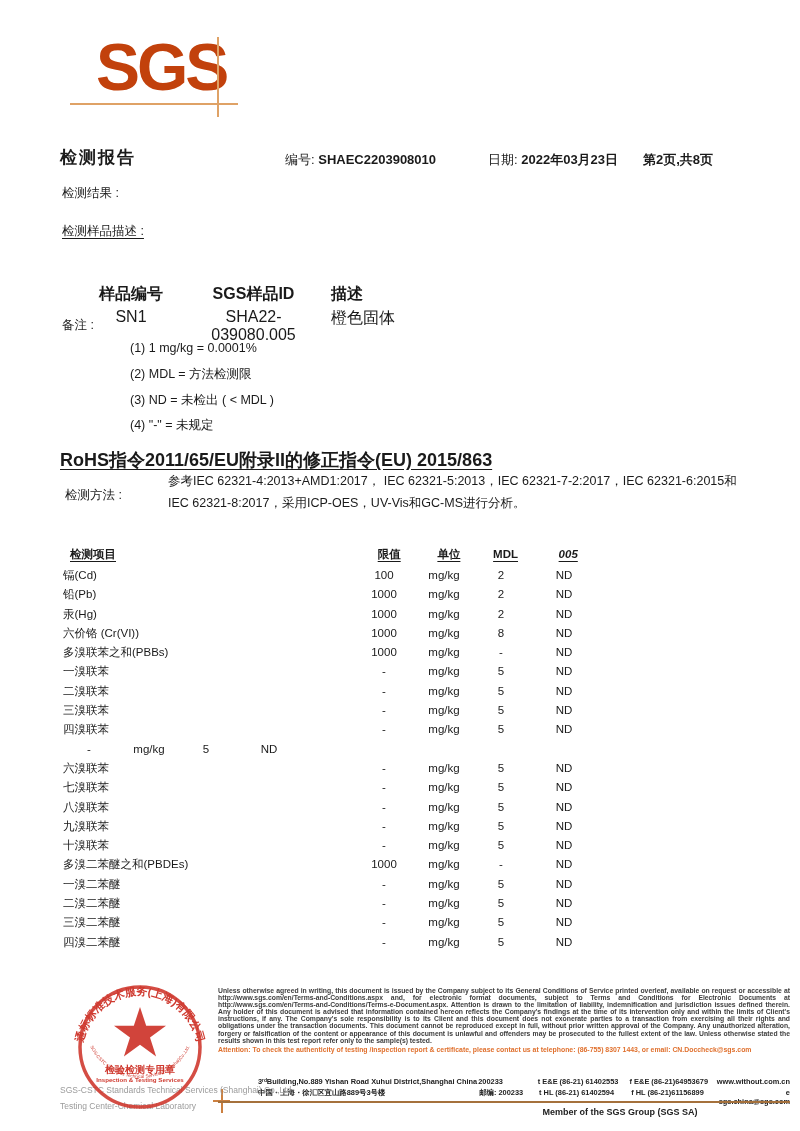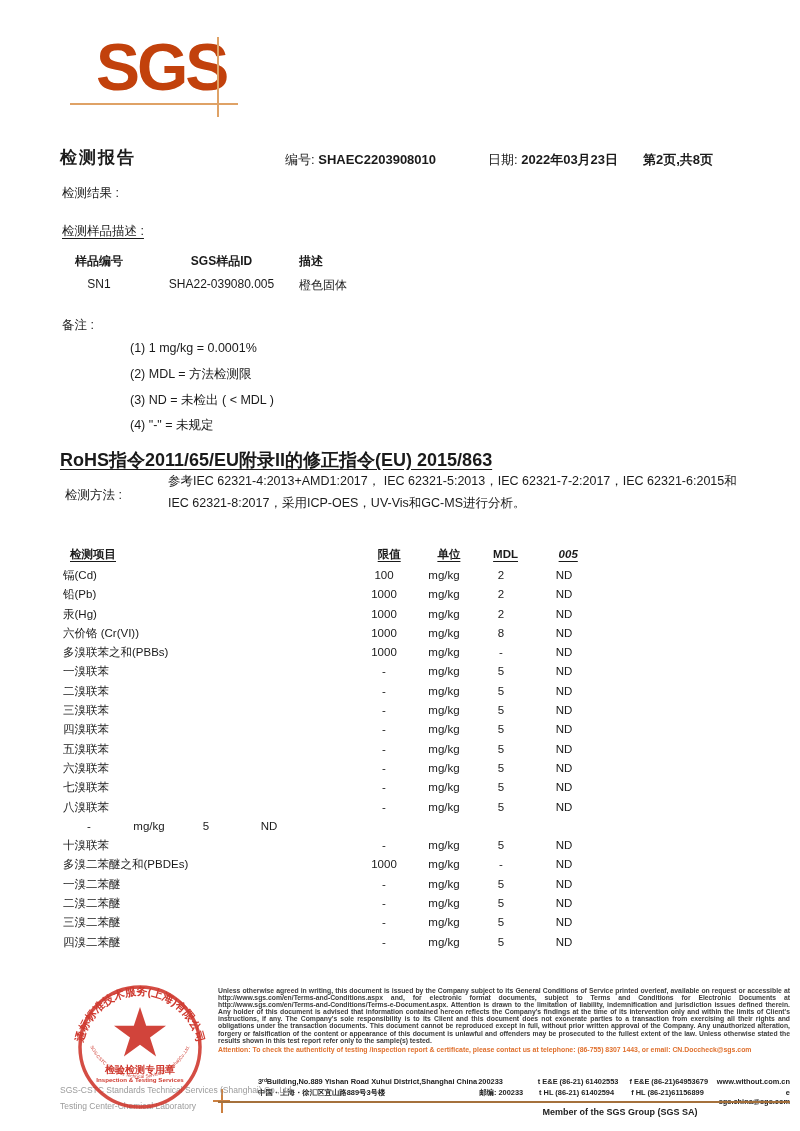--- a/index.html
+++ b/index.html
@@ -22,21 +22,21 @@
   .hdr b{font-weight:bold;}
   .hdr-no{left:285px;}
   .hdr-date{left:488px;}
   .hdr-page{left:643px;font-weight:bold;}
 
   .sec-label{font-size:12.5px;}
   .results-label{left:62px;top:185px;}
   .sample-title{left:62px;top:223px;text-decoration:underline;text-underline-offset:3px;}
 
   
-  .sample-row{left:44px;width:680px;display:flex;font-size:12px;}
+  .sample-row{left:76px;width:680px;display:flex;font-size:16px;margin-top:31px;}
   .sample-head{top:253px;font-weight:bold;}
   .sample-vals{top:277px;}
   .sc1{width:110px;text-align:center;}
   .sc2{width:135px;text-align:center;}
   .sc3{padding-left:10px;text-align:left;}
 
   .notes-title{left:62px;top:317px;}
   .notes-list{left:130px;top:336px;font-size:12.5px;line-height:25.8px;}
 
   .rohs-heading{left:60px;top:448px;font-size:18px;font-weight:bold;
@@ -183,21 +183,20 @@
         <span class="t-cell c-val">ND</span>
       </div>
       <div class="t-row">
         <span class="t-cell c-item">四溴联苯</span>
         <span class="t-cell c-limit">-</span>
         <span class="t-cell c-unit">mg/kg</span>
         <span class="t-cell c-mdl">5</span>
         <span class="t-cell c-val">ND</span>
       </div>
       <div class="t-row">
-        <span class="t-cell c-item">五溴联苯</span>
         <span class="t-cell c-limit">-</span>
         <span class="t-cell c-unit">mg/kg</span>
         <span class="t-cell c-mdl">5</span>
         <span class="t-cell c-val">ND</span>
       </div>
       <div class="t-row">
         <span class="t-cell c-item">六溴联苯</span>
         <span class="t-cell c-limit">-</span>
         <span class="t-cell c-unit">mg/kg</span>
         <span class="t-cell c-mdl">5</span>
@@ -211,20 +210,21 @@
         <span class="t-cell c-val">ND</span>
       </div>
       <div class="t-row">
         <span class="t-cell c-item">八溴联苯</span>
         <span class="t-cell c-limit">-</span>
         <span class="t-cell c-unit">mg/kg</span>
         <span class="t-cell c-mdl">5</span>
         <span class="t-cell c-val">ND</span>
       </div>
       <div class="t-row">
+        <span class="t-cell c-item">九溴联苯</span>
         <span class="t-cell c-limit">-</span>
         <span class="t-cell c-unit">mg/kg</span>
         <span class="t-cell c-mdl">5</span>
         <span class="t-cell c-val">ND</span>
       </div>
       <div class="t-row">
         <span class="t-cell c-item">十溴联苯</span>
         <span class="t-cell c-limit">-</span>
         <span class="t-cell c-unit">mg/kg</span>
         <span class="t-cell c-mdl">5</span>

